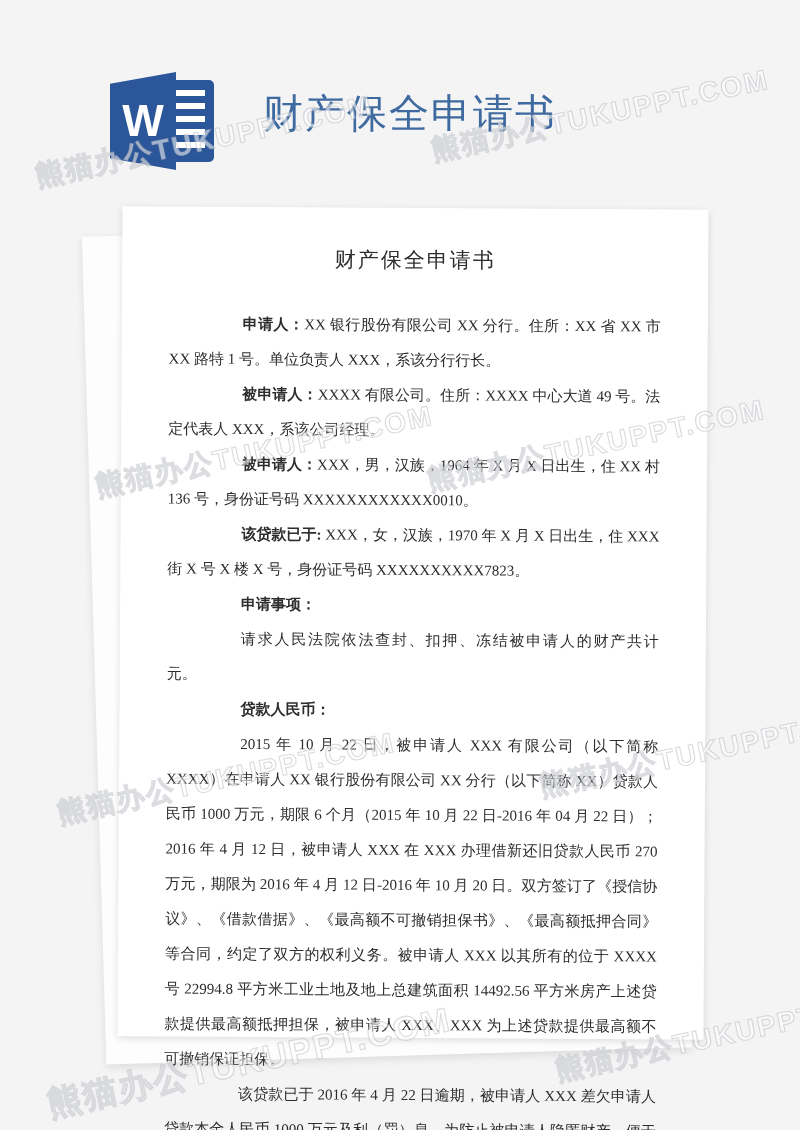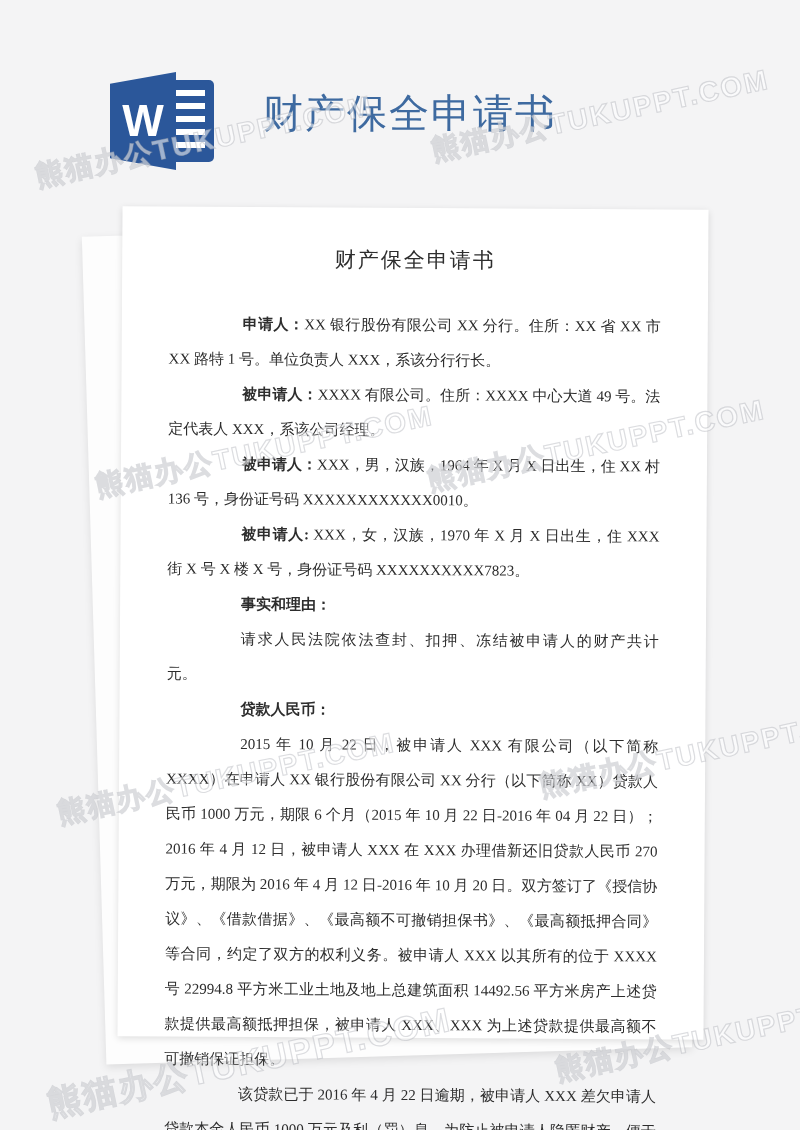--- a/index.html
+++ b/index.html
@@ -108,23 +108,23 @@
     <div class="document-page">
       <h1 class="document-title">财产保全申请书</h1>
       <div class="document-body">
 
           <p><b class="plabel">申请人：</b><span>XX 银行股份有限公司 XX 分行。住所：XX 省 XX 市 XX 路特 1 号。单位负责人 XXX，系该分行行长。</span></p>
 
           <p><b class="plabel">被申请人：</b><span>XXXX 有限公司。住所：XXXX 中心大道 49 号。法定代表人 XXX，系该公司经理。</span></p>
 
           <p><b class="plabel">被申请人：</b><span>XXX，男，汉族，1964 年 X 月 X 日出生，住 XX 村 136 号，身份证号码 XXXXXXXXXXXX0010。</span></p>
 
-          <p><b class="plabel">被申请人:</b><span> XXX，女，汉族，1970 年 X 月 X 日出生，住 XXX 街 X 号 X 楼 X 号，身份证号码 XXXXXXXXXX7823。</span></p>
+          <p><b class="plabel">该贷款已于:</b><span> XXX，女，汉族，1970 年 X 月 X 日出生，住 XXX 街 X 号 X 楼 X 号，身份证号码 XXXXXXXXXX7823。</span></p>
 
-          <p><b class="plabel">事实和理由：</b><span></span></p>
+          <p><b class="plabel">申请事项：</b><span></span></p>
 
           <p><b class="plabel"></b><span>请求人民法院依法查封、扣押、冻结被申请人的财产共计　　　　元。</span></p>
 
           <p><b class="plabel">贷款人民币：</b><span></span></p>
 
           <p><b class="plabel"></b><span>2015 年 10 月 22 日，被申请人 XXX 有限公司（以下简称 XXXX）在申请人 XX 银行股份有限公司 XX 分行（以下简称 XX）贷款人民币 1000 万元，期限 6 个月（2015 年 10 月 22 日-2016 年 04 月 22 日）；2016 年 4 月 12 日，被申请人 XXX 在 XXX 办理借新还旧贷款人民币 270 万元，期限为 2016 年 4 月 12 日-2016 年 10 月 20 日。双方签订了《授信协议》、《借款借据》、《最高额不可撤销担保书》、《最高额抵押合同》等合同，约定了双方的权利义务。被申请人 XXX 以其所有的位于 XXXX 号 22994.8 平方米工业土地及地上总建筑面积 14492.56 平方米房产上述贷款提供最高额抵押担保，被申请人 XXX、XXX 为上述贷款提供最高额不可撤销保证担保。</span></p>
 
           <p><b class="plabel"></b><span>该贷款已于 2016 年 4 月 22 日逾期，被申请人 XXX 差欠申请人贷款本金人民币 1000 万元及利（罚）息。为防止被申请人隐匿财产，便于本案判决后能顺利执行，避免造成原告资产损失，依照《中华人民共和国民事诉讼法》之规定，特</span></p>
         </div>
     </div>

